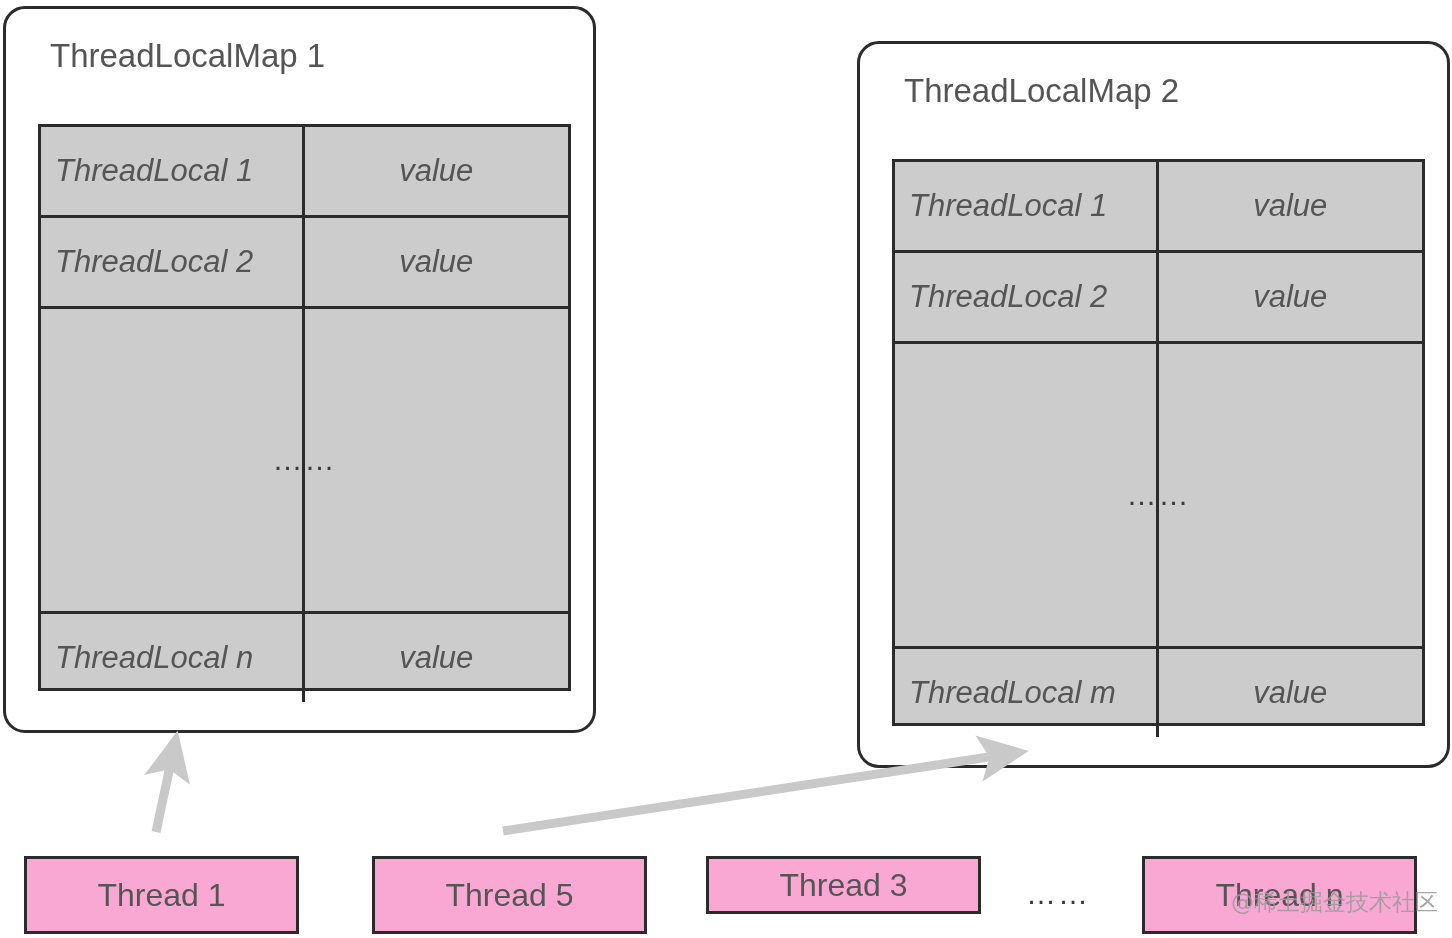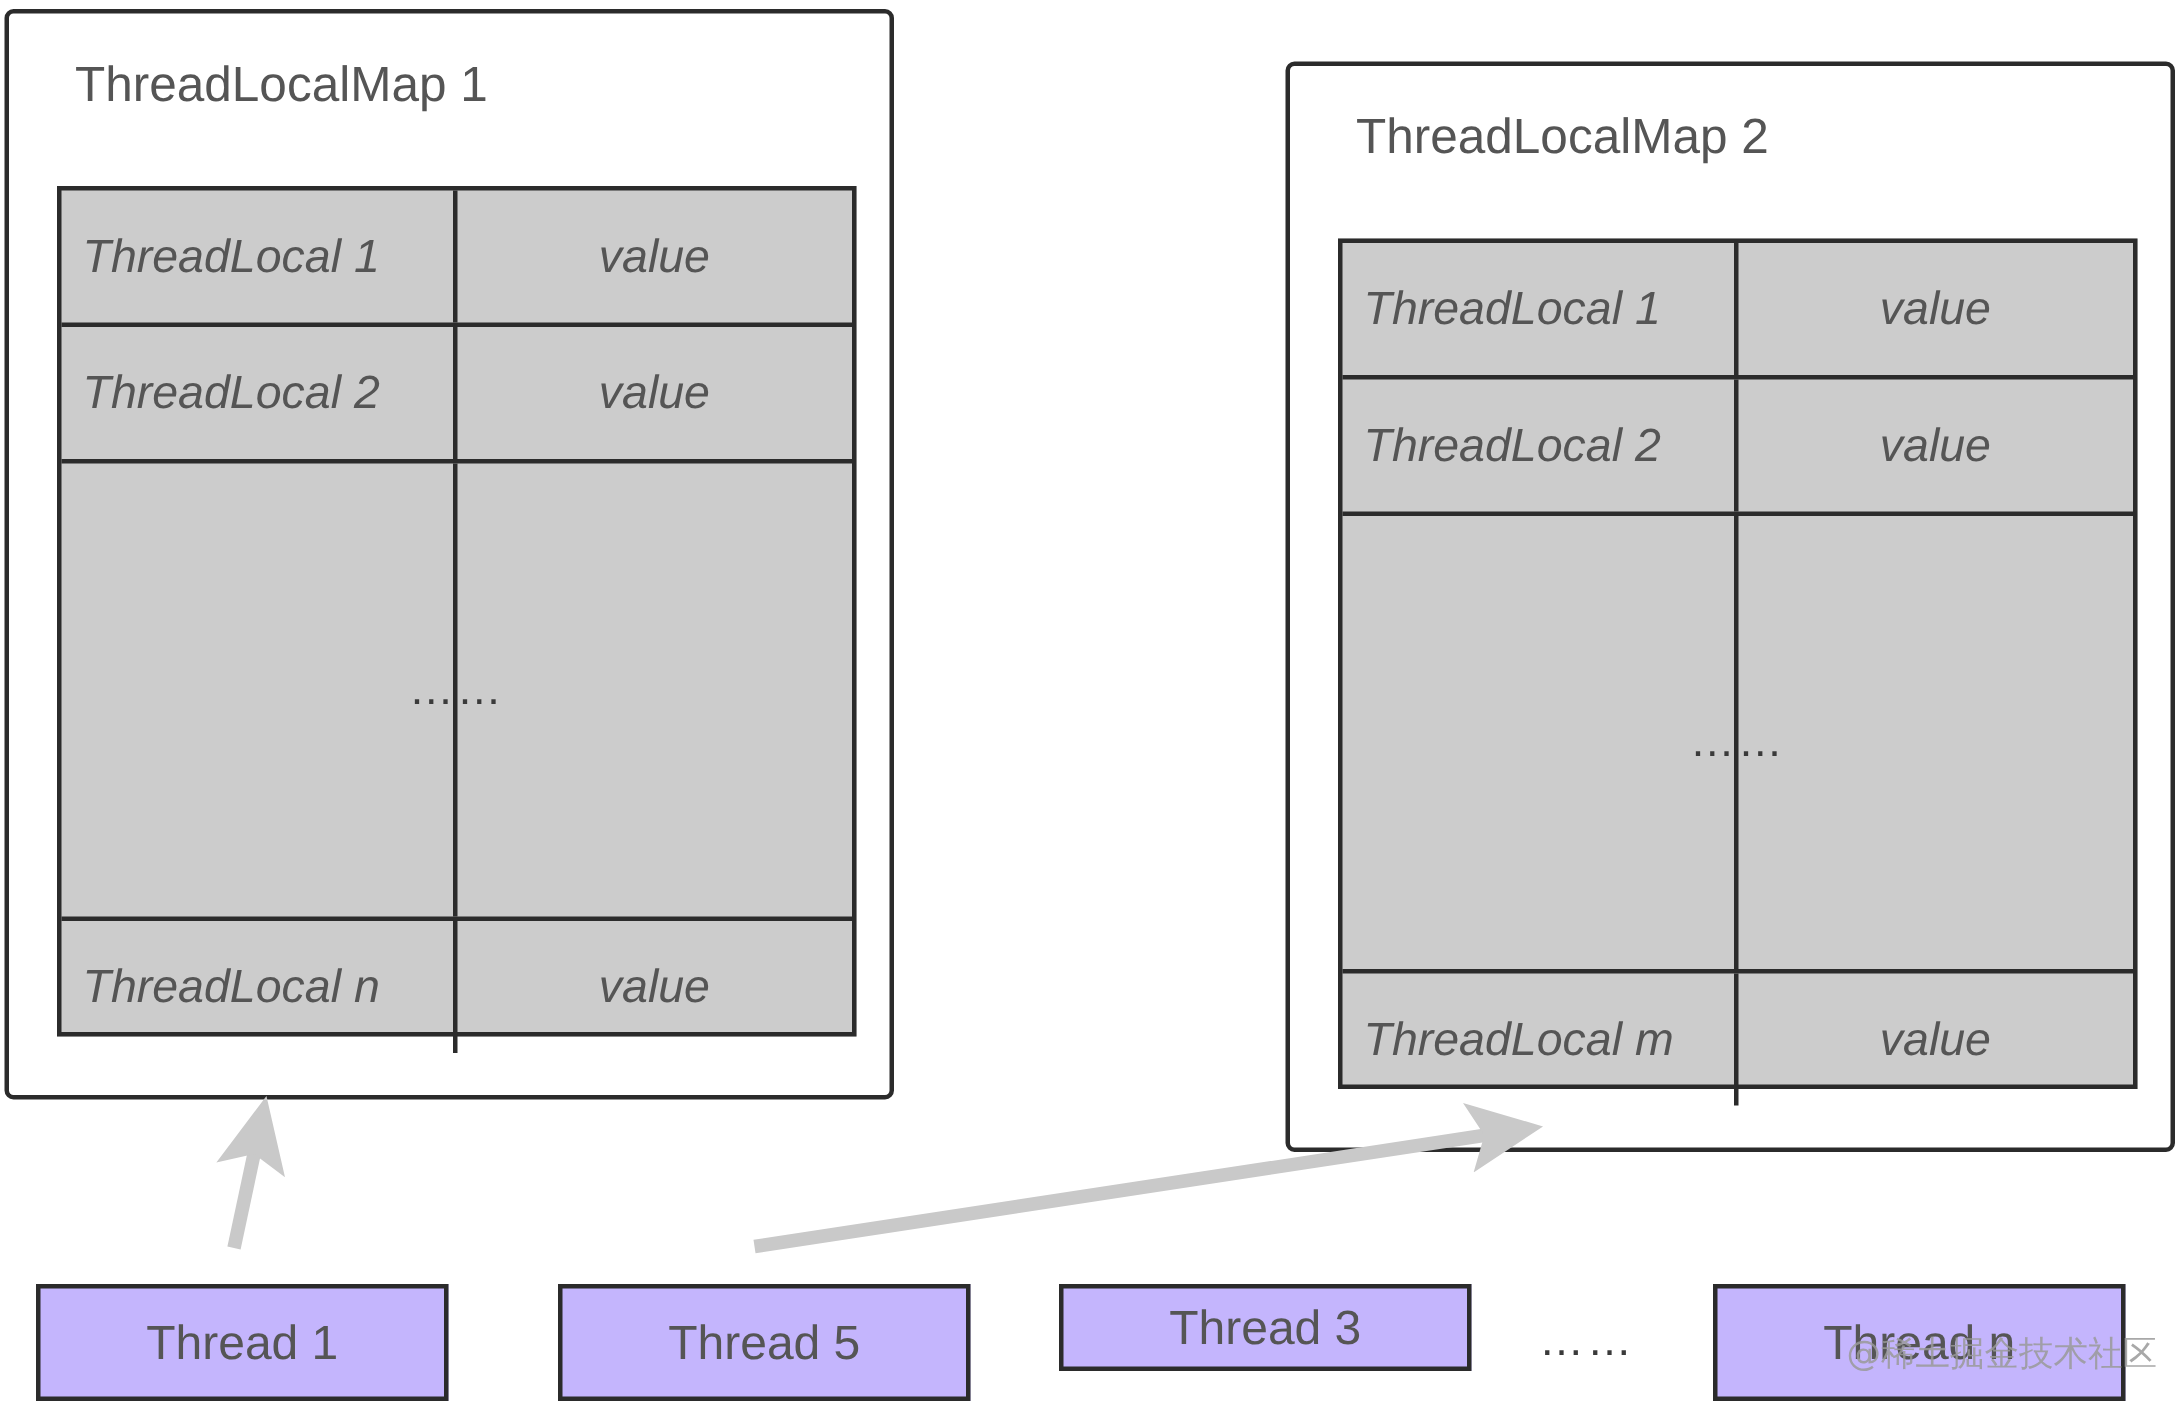--- a/index.html
+++ b/index.html
@@ -17,21 +17,21 @@
     height: 938px;
     background: #ffffff;
     overflow: hidden;
   }
 
   
   .map-panel {
     position: absolute;
     box-sizing: border-box;
     border: 3px solid #2b2b2b;
-    border-radius: 6px;
+    border-radius: 22px;
     background: #ffffff;
     padding-left: 44px;
   }
   .map-title {
     position: absolute;
     left: 44px;
     top: 30px;
     font-size: 33px;
     line-height: 1;
     color: #555555;
@@ -94,21 +94,21 @@
     color: #3a3a3a;
     letter-spacing: 2px;
     pointer-events: none;
   }
 
   
   .thread-box {
     position: absolute;
     box-sizing: border-box;
     border: 3px solid #2b2b2b;
-    background: #c4b5fd;
+    background: #f9a8d4;
     display: flex;
     align-items: center;
     justify-content: center;
     font-size: 32px;
     color: #555555;
     white-space: nowrap;
   }
   .thread-ellipsis {
     position: absolute;
     font-size: 30px;

